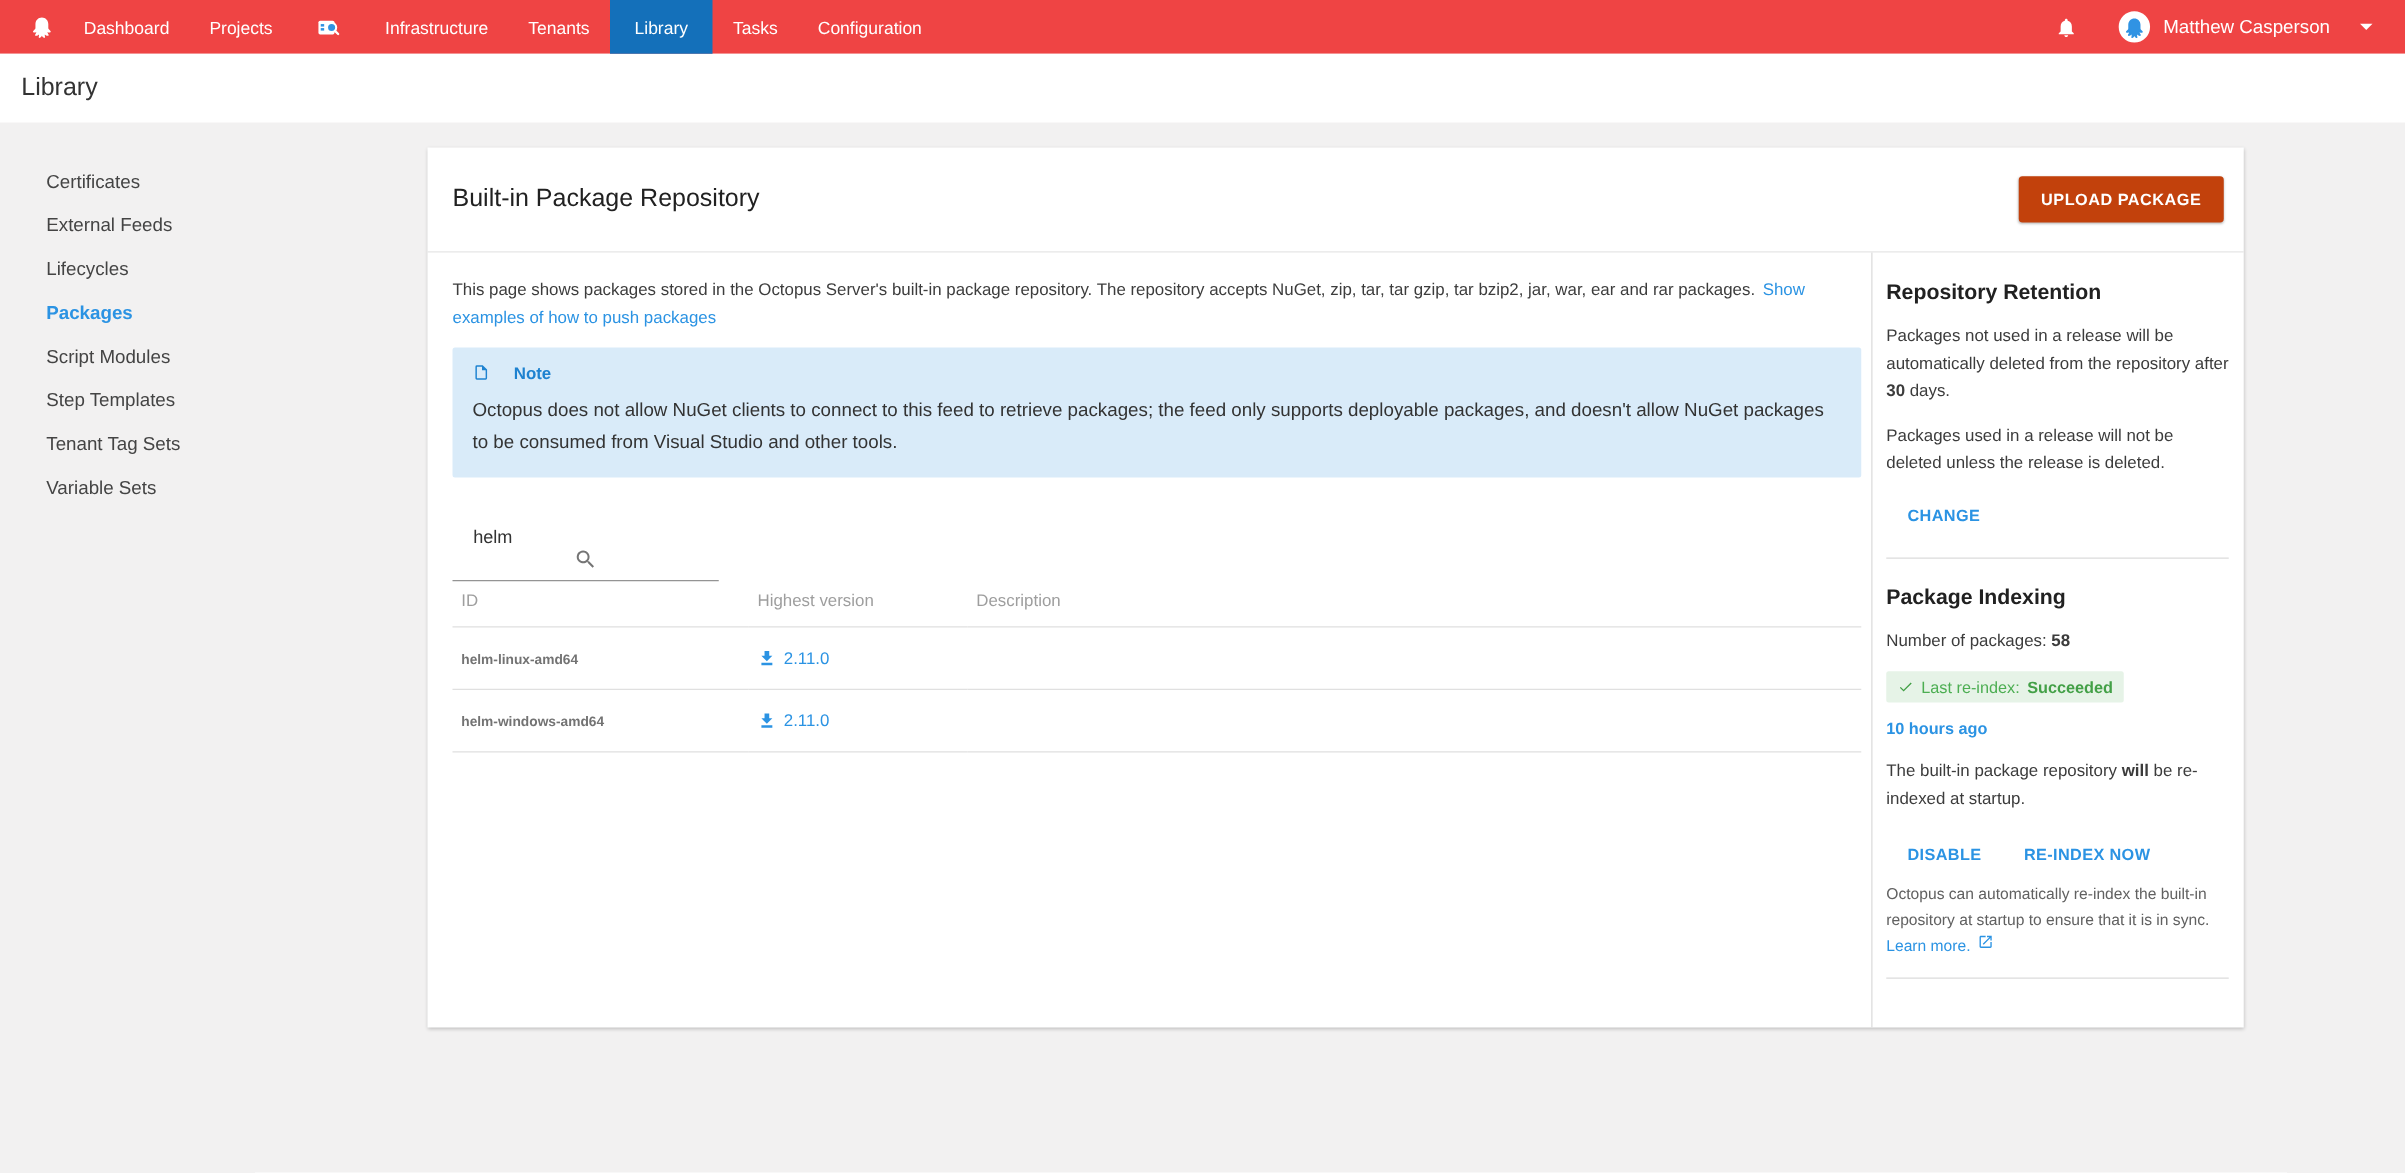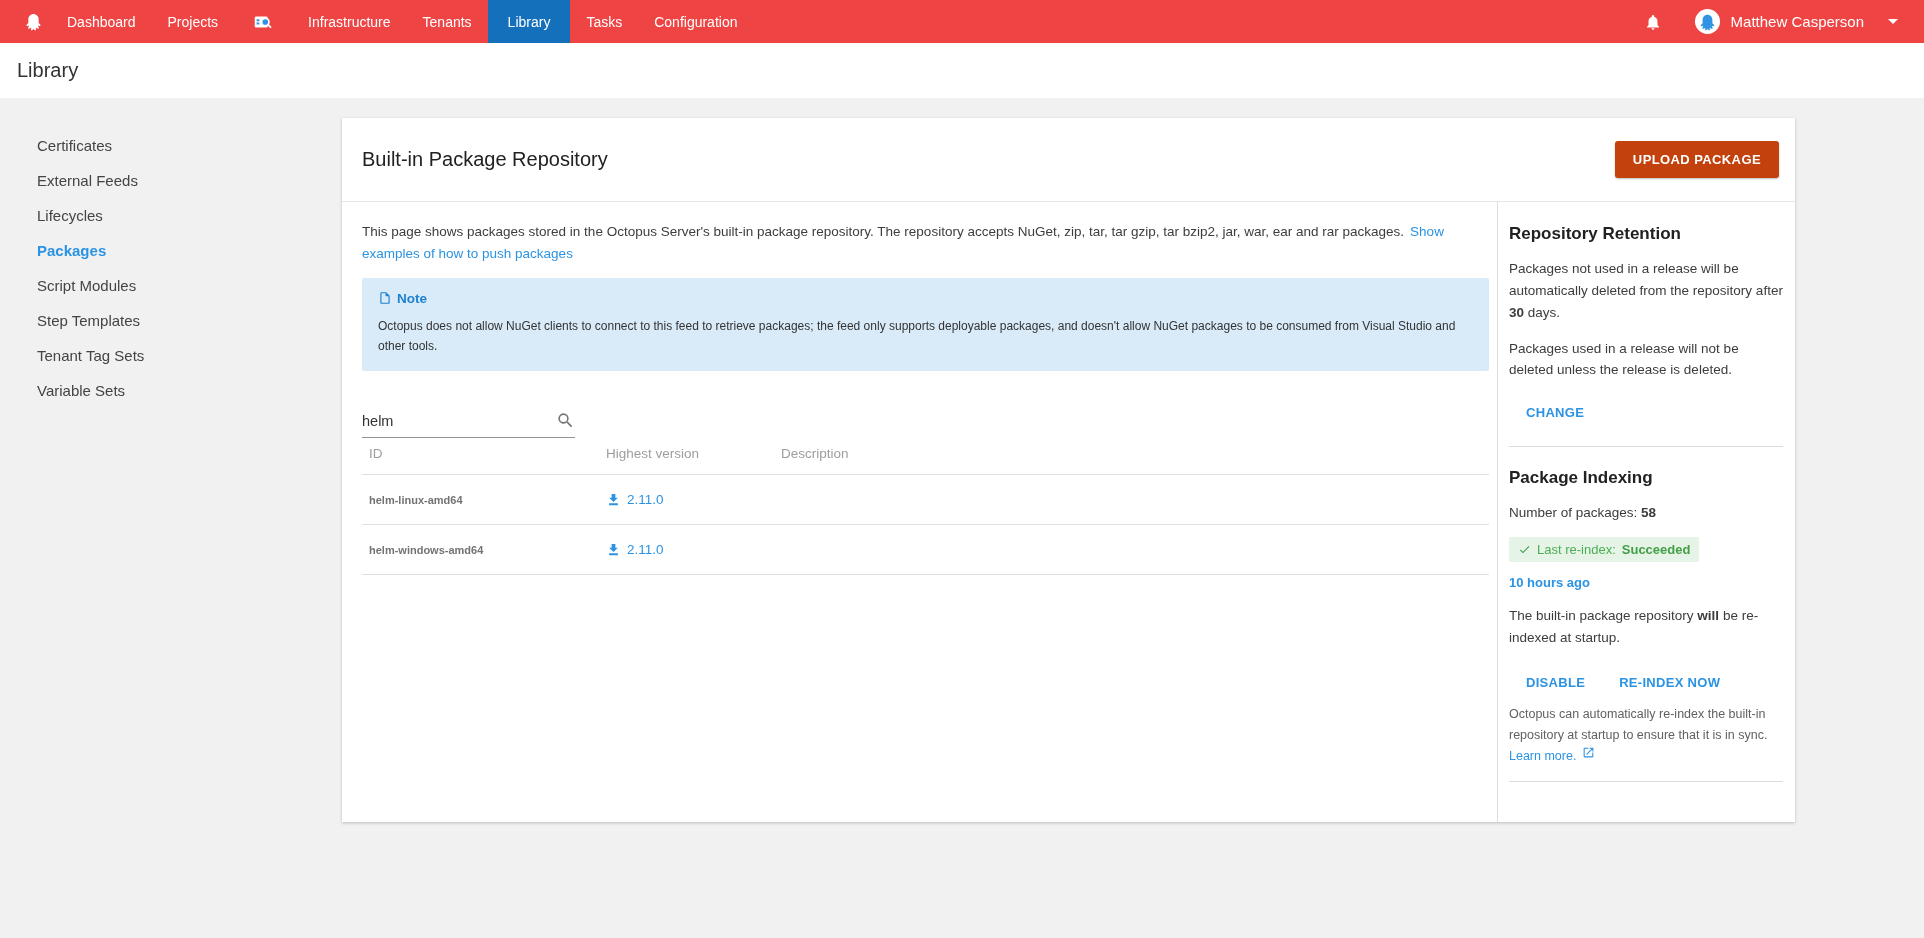--- a/index.html
+++ b/index.html
@@ -60,27 +60,27 @@
     padding:11px 18px; cursor:pointer; box-shadow:0 1px 2px rgba(0,0,0,.25);
   }
   .card-body { display:flex; align-items:stretch; min-height:620px; }
   .main-col { flex:1; padding:13px 8px 0 20px; min-width:0; }
   
   .intro { font-size:13.5px; line-height:1.65; color:#3d3d3d; margin:6px 0 0; }
   .link { color:#2b93e3; text-decoration:none; cursor:pointer; }
   .intro .link { margin-left:6px; }
   
   .note-box { background:#d9ebf9; margin-top:12px; padding:13px 16px 15px; border-radius:2px; }
-  .note-head { display:flex; align-items:center; gap:5px; }
+  .note-head { display:flex; align-items:center; gap:19px; }
   .note-label { color:#1e82d0; font-weight:bold; font-size:13.5px; }
-  .note-text { margin:10px 0 0; font-size:12px; line-height:1.7; color:#333; }
+  .note-text { margin:10px 0 0; font-size:15px; line-height:1.7; color:#333; }
   
   .search-field {
     margin-top:40px; width:213px; display:flex; align-items:center; justify-content:space-between;
-    border-bottom:1px solid #949494; padding-bottom:7px;
+    border-bottom:1px solid #949494; padding-bottom:7px;flex-direction:column;
   }
   .search-field input {
     border:none; outline:none; background:transparent; font-family:inherit;
     font-size:14.5px; color:#333; width:180px; padding:0;
   }
   
   .pkg-table { width:100%; border-collapse:collapse; }
   .pkg-table th {
     text-align:left; font-weight:normal; color:#9e9e9e; font-size:13.5px;
     padding:8px 0 13px 7px; border-bottom:1px solid #e0e0e0;

